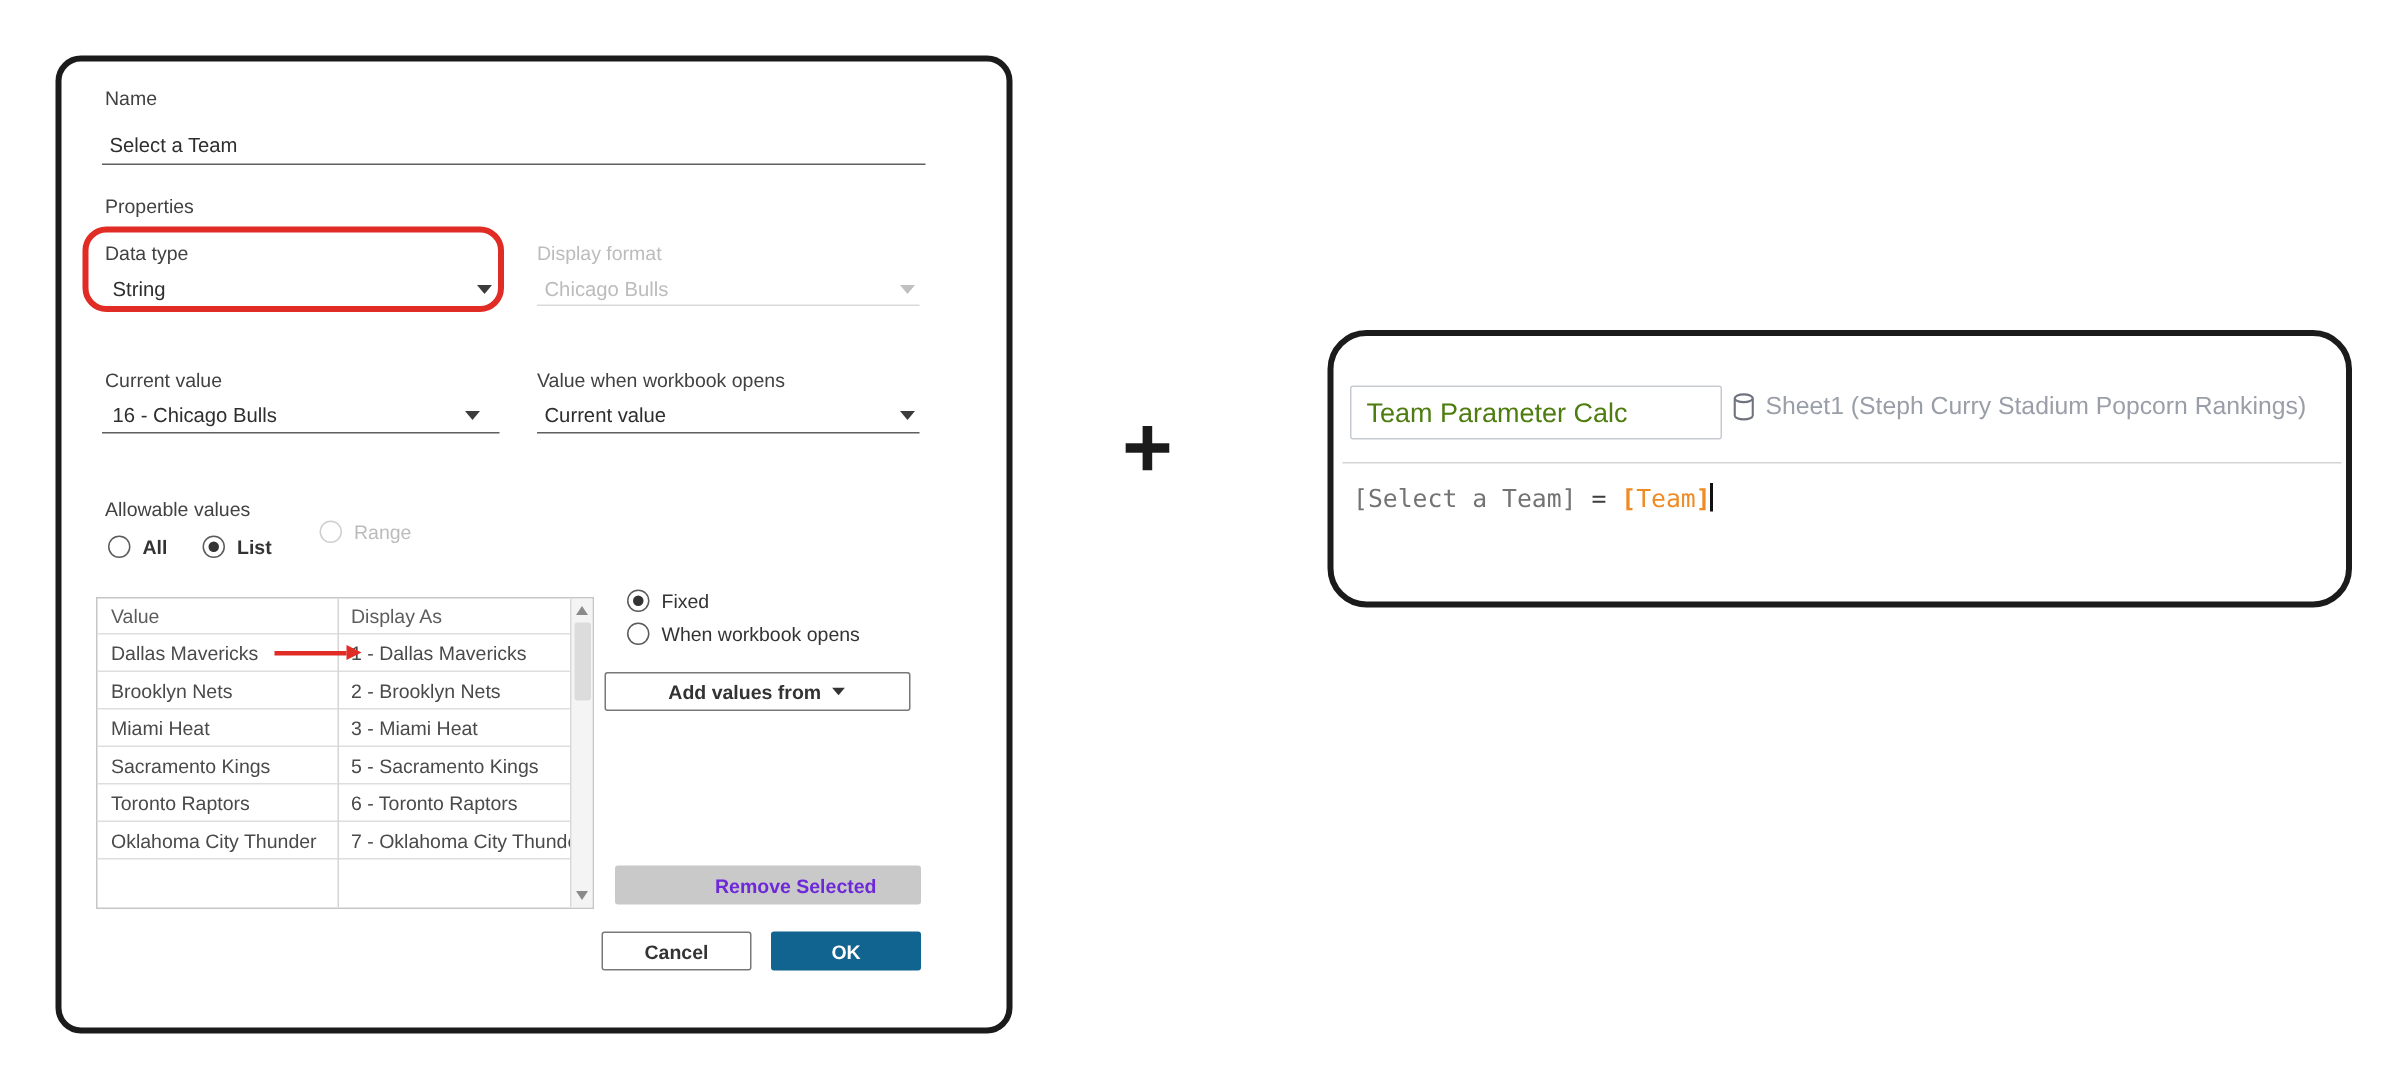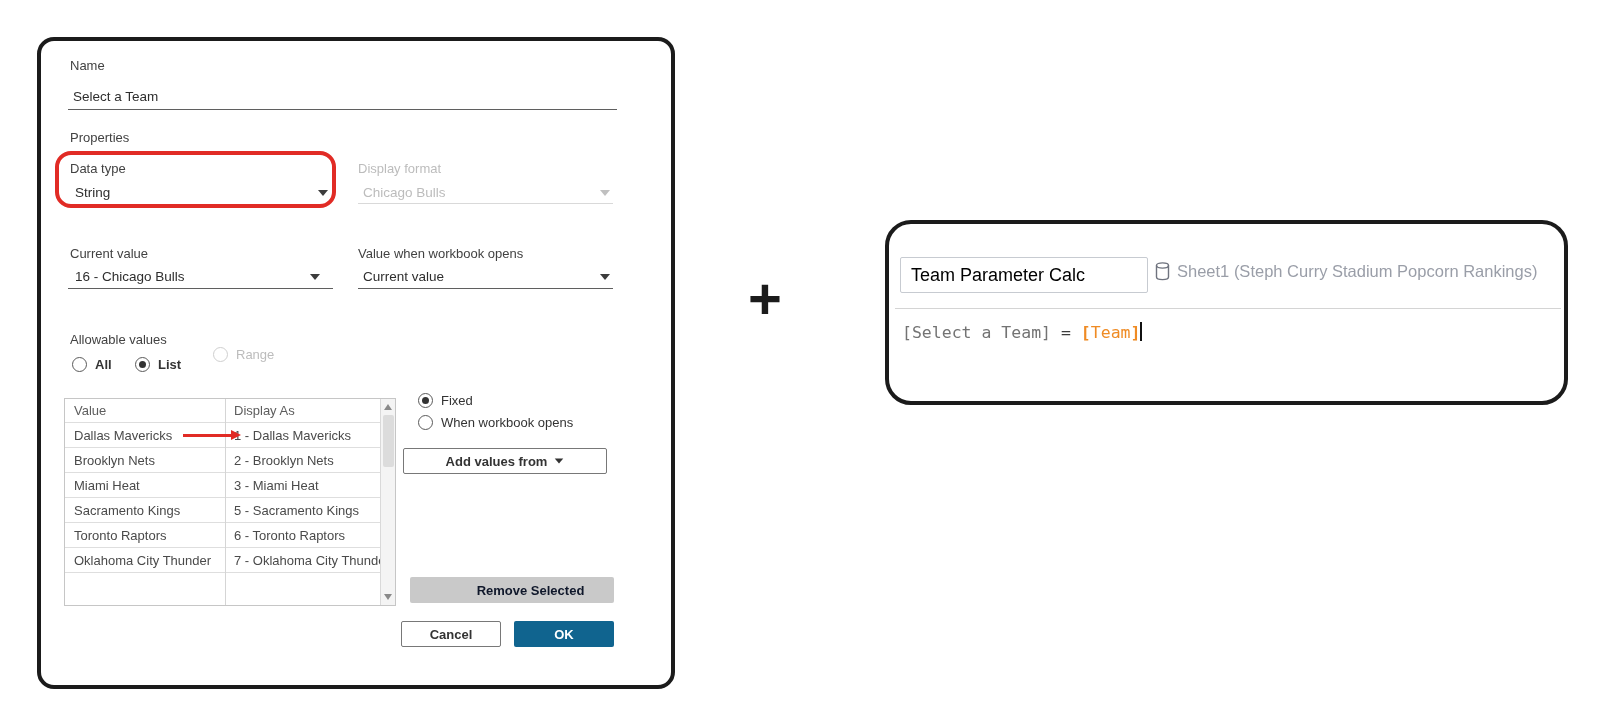--- a/index.html
+++ b/index.html
@@ -36,29 +36,29 @@
   #scrollbar { position:absolute; right:0; top:0; width:15px; height:206px; background:#f4f4f4; border-left:1px solid #d9d9d9; }
   .sb-arrow-up { position:absolute; left:3px; top:5px; width:0; height:0; border-left:4.5px solid transparent; border-right:4.5px solid transparent; border-bottom:6px solid #8a8a8a; }
   .sb-arrow-down { position:absolute; left:3px; bottom:5px; width:0; height:0; border-left:4.5px solid transparent; border-right:4.5px solid transparent; border-top:6px solid #8a8a8a; }
   .sb-thumb { position:absolute; left:2px; top:16px; width:11px; height:52px; background:#dcdcdc; border-radius:2px; }
 
   #row-arrow { position:absolute; left:118px; top:31px; width:58px; height:10px; pointer-events:none; }
   #row-arrow .shaft { position:absolute; left:0; top:4px; width:48px; height:2.5px; background:#e12b25; }
   #row-arrow .head { position:absolute; right:0; top:0; width:0; height:0; border-top:5px solid transparent; border-bottom:5px solid transparent; border-left:10px solid #e12b25; }
 
   .btn { display:flex; align-items:center; justify-content:center; font-size:13px; font-weight:700; color:#333; background:#fff; border:1px solid #787878; border-radius:2px; cursor:pointer; }
-  .btn.gray { background:#c9c9c9; border:none; color:#0f172a;padding-left:37px; }
+  .btn.gray { background:#c9c9c9; border:none; color:#6d28d9;padding-left:37px; }
   .btn.primary { background:#10648f; border:none; color:#ffffff; }
 
   
   #plus { left:733px; top:260px; width:64px; height:76px; display:flex; align-items:center; justify-content:center; font-size:58px; font-weight:900; color:#1b1b1b; }
 
   
   #calc-editor { left:885px; top:220px; width:683px; height:185px; border:4px solid #1b1b1b; border-radius:26px; background:#fff; }
-  #calc-name-input { position:absolute; left:11px; top:33px; width:248px; height:36px; border:1px solid #c7cbd1; border-radius:2px; font-family:"Liberation Sans", sans-serif; font-size:18px; color:#000000; padding:0 10px; outline:none; }
+  #calc-name-input { position:absolute; left:11px; top:33px; width:248px; height:36px; border:1px solid #c7cbd1; border-radius:2px; font-family:"Liberation Sans", sans-serif; font-size:18px; color:#4d7c0f; padding:0 10px; outline:none; }
   #sheet-info { position:absolute; left:266px; top:38px; display:flex; align-items:center; gap:7px; }
   #sheet-label { font-size:16.5px; color:#9a9ea8; white-space:nowrap; }
   #calc-divider { position:absolute; left:6px; top:84px; width:666px; height:1px; background:#d4d4d4; }
   #formula { position:absolute; left:13px; top:98px; font-family:"DejaVu Sans Mono", monospace; font-size:16.5px; white-space:nowrap; }
   .tok-param { color:#737373; }
   .tok-op { color:#3c3c3c; }
   .tok-field { color:#ef8b24; }
   .tok-bracket { color:#ef8b24; font-weight:700; }
   #cursor { display:inline-block; width:2px; height:19px; background:#111; vertical-align:-3px; }
 

